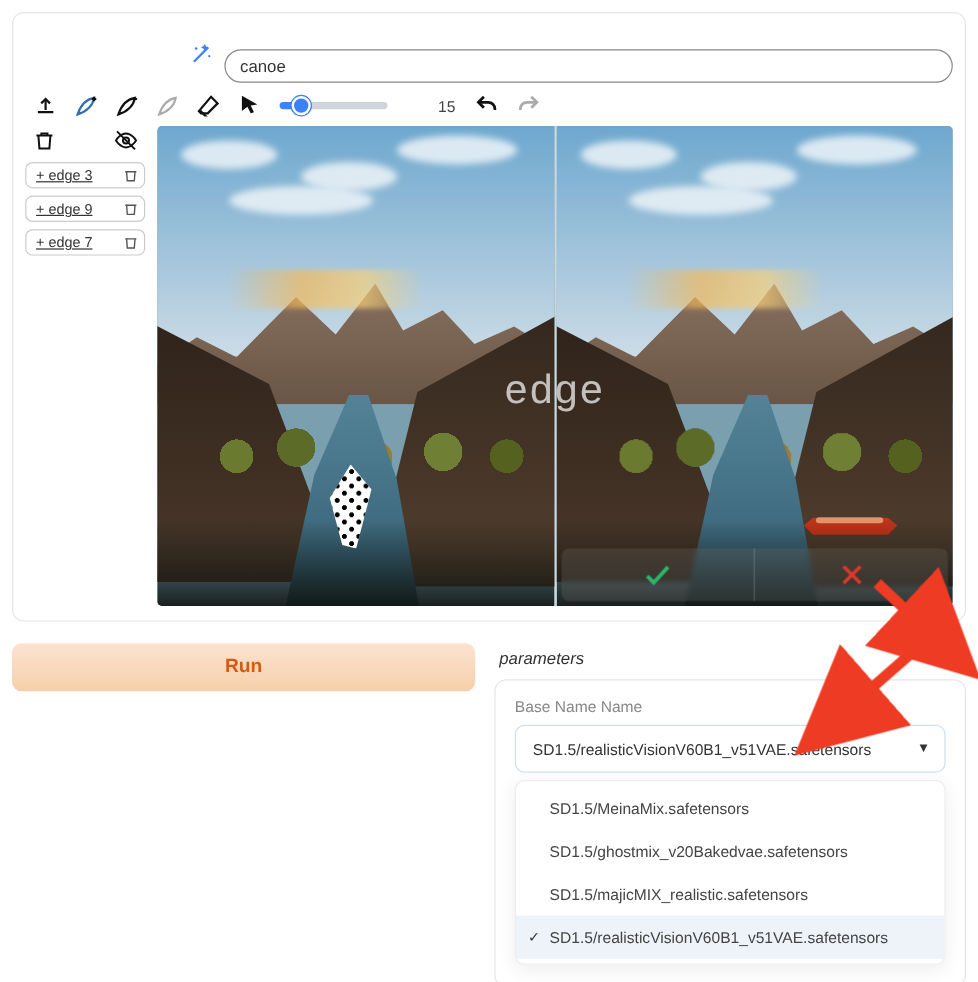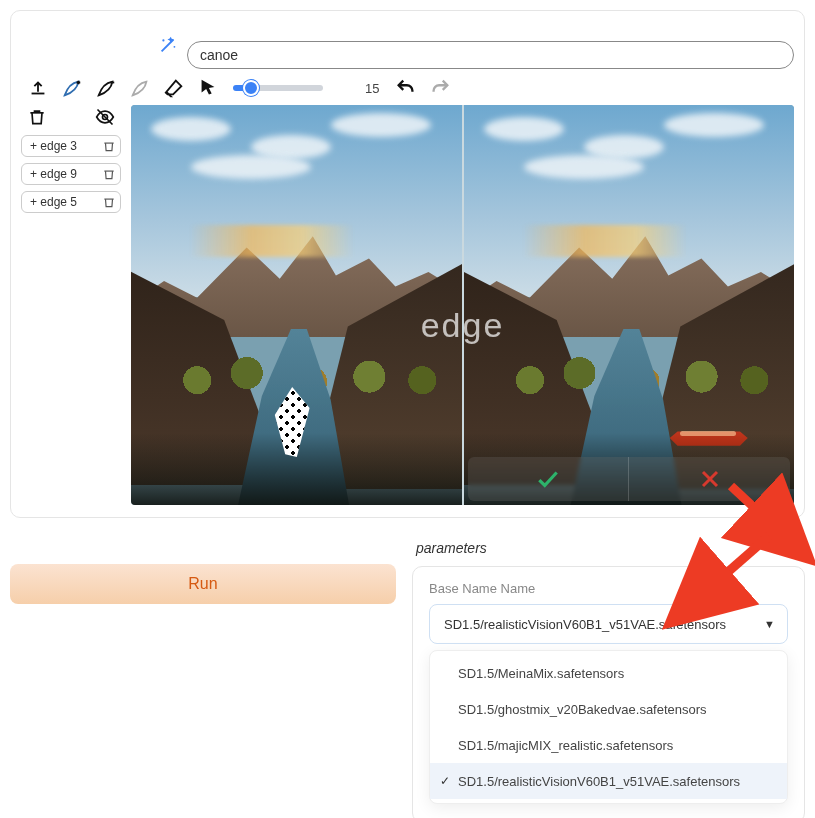--- a/index.html
+++ b/index.html
@@ -56,21 +56,21 @@
     background:#3b82f6; border:2px solid #fff; box-shadow:0 0 0 1px #3b82f6;
   }
   .slider-val { font-size: 13px; color: #444; min-width: 18px; margin-left: 34px; }
   .work-row { display:flex; gap:10px; }
   .layers-col { width: 100px; display:flex; flex-direction:column; align-items:stretch; gap:6px; padding-top:2px; }
   .layer-tools { display:flex; justify-content:space-between; padding: 0 6px 2px 6px; }
   .layer-tools .ico { width:20px; height:20px; }
   .layer-chip {
     display:flex; align-items:center; justify-content:space-between;
     border:1px solid #ccc; border-radius:6px; font-size:12px;
-    height:22px; padding:0 4px 0 8px; background:#fff; cursor:pointer;
+    height:22px; padding:0 4px 0 8px; background:#fff; cursor:pointer;text-decoration:underline;
   }
   .layer-chip .del { width:14px; height:14px; }
   .canvas-area {
     position: relative; flex:1; height: 400px; border-radius:4px; overflow:hidden;
     display:flex;
   }
   .pane { position:relative; flex:1; background:#7aa0b0; overflow:hidden; }
   .pane.left { border-right: 2px solid rgba(255,255,255,0.6); }
   .sky { position:absolute; left:0; right:0; top:0; height:48%;
     background: linear-gradient(#6ea8cf, #a6c6dc 60%, #cbdce6); }
@@ -116,21 +116,21 @@
   .canoe-shine{position:absolute; top:4px; left:10px; right:12px; height:5px; background:rgba(255,210,160,0.6); border-radius:3px;}
   .action-bar{position:absolute; left:4px; right:4px; bottom:4px; height:44px;
     display:flex; border-radius:6px; overflow:hidden;
     background:rgba(120,115,110,0.25); backdrop-filter:blur(2px);}
   .action-bar .half{flex:1; display:flex; align-items:center; justify-content:center;}
   .action-bar .half:first-child{border-right:1px solid rgba(255,255,255,0.18);}
   .check svg{width:26px;height:26px;stroke:#2db36b;}
   .cross svg{width:24px;height:24px;stroke:#d7392e;}
   .bottom-row{display:flex; gap:16px; margin-top:18px; align-items:flex-start; position:relative;}
   .run-btn{flex:0 0 386px; height:40px; border:none; border-radius:8px; cursor:pointer;
-    background:linear-gradient(#fbe3d1,#f6cfaa); color:#d65a12; font-size:16px; font-weight:400;margin-top:28px;}
+    background:linear-gradient(#fbe3d1,#f6cfaa); color:#d65a12; font-size:16px; font-weight:700;}
   .params-panel{flex:1; position:relative;}
   .params-header{display:flex; align-items:center; justify-content:space-between; padding:4px 6px 10px 4px; font-size:14px; cursor:pointer;font-style:italic;}
   .params-header .caret{font-size:12px;}
   .params-body{border:1px solid #e5e5e5; border-radius:10px; padding:14px 16px 18px 16px; background:#fff;}
   .field-label{font-size:13px; color:#888; margin-bottom:8px;}
   .select-box{position:relative; border:1.5px solid #cfe0f3; border-radius:8px; height:40px;
     display:flex; align-items:center; padding:0 30px 0 14px; font-size:13px; color:#333; cursor:pointer;}
   .select-box .caret{position:absolute; right:12px; top:50%; transform:translateY(-50%); font-size:11px;}
   .dropdown{margin-top:6px; border:1px solid #eee; border-radius:8px; background:#fff;
     box-shadow:0 4px 16px rgba(0,0,0,0.07); padding:4px 0;}
@@ -242,21 +242,21 @@
       <div class="layer-chip">
         <span>+ edge 9</span>
         <span class="del">
           <svg viewBox="0 0 24 24" fill="none" stroke="#555" stroke-width="2">
               <path d="M4 7h16"></path>
               <path d="M6 7l1 13h10l1-13"></path>
             </svg>
         </span>
       </div>
       <div class="layer-chip">
-        <span>+ edge 5</span>
+        <span>+ edge 7</span>
         <span class="del">
           <svg viewBox="0 0 24 24" fill="none" stroke="#555" stroke-width="2">
               <path d="M4 7h16"></path>
               <path d="M6 7l1 13h10l1-13"></path>
             </svg>
         </span>
       </div>
     </div>
 
     <div class="canvas-area">

